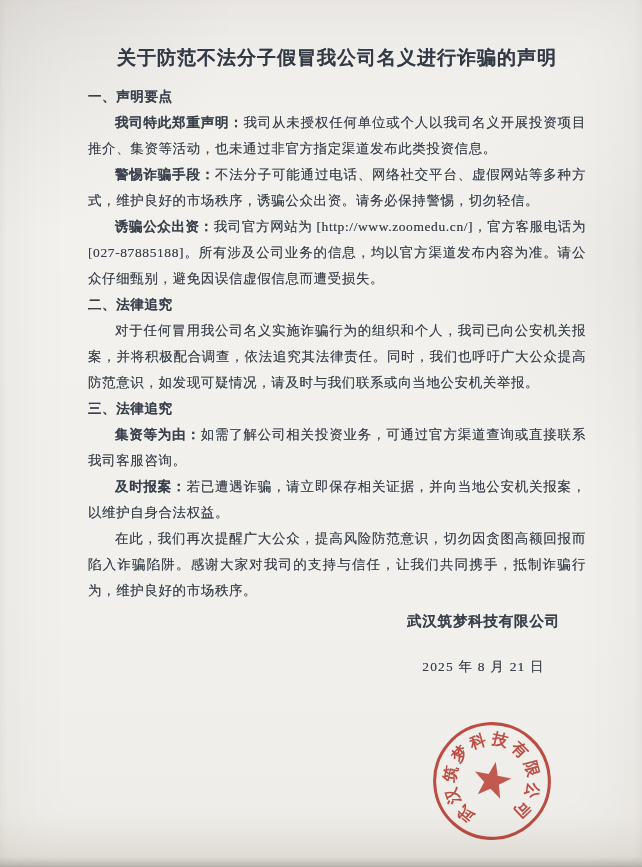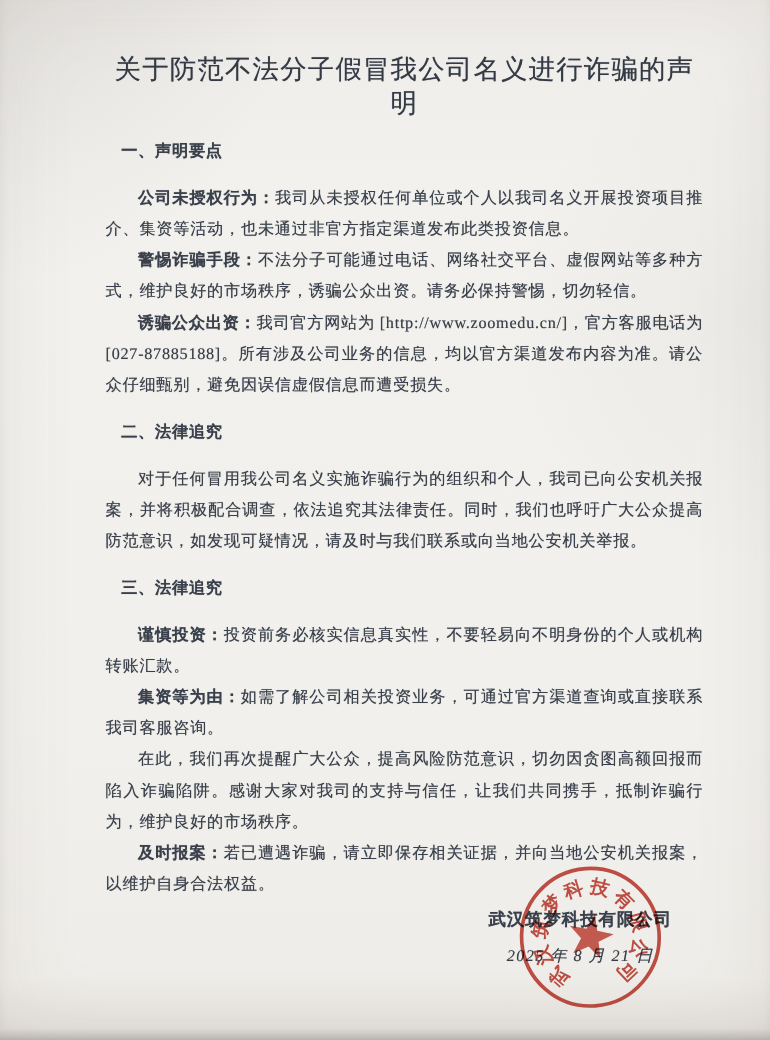--- a/index.html
+++ b/index.html
@@ -21,48 +21,47 @@
     position:absolute;
     left:88px; top:44px;
     width:498px;
     font-size:13.5px;
     line-height:26px;
     letter-spacing:0.6px;
     text-align:justify;
     text-shadow:0 0 0.6px rgba(52,58,68,0.55);
   }
   h1.title {
-    font-size:22px;
+    font-size:19px;
     line-height:28px;
-    font-weight:normal;
+    font-weight:bold;
     text-align:center;
     letter-spacing:1px;
     margin:0 0 12px 0;
     color:#333a45;
   }
   .para { margin:0; text-indent:2em; }
-  .heading { margin:13px; font-weight:bold; text-indent:0; }
+  .heading { margin:0; font-weight:bold; text-indent:0; }
   .lead { font-weight:bold; }
   .signature {
     float:right;
     margin:4px 26px 0 0;
     text-align:center;
   }
   .signature .company {
     font-weight:bold;
     font-size:14.5px;
     letter-spacing:0.8px;
     line-height:26px;
   }
   .signature .date {
     font-size:13.5px;
     letter-spacing:1.2px;
     line-height:26px;
-    margin-top:4px;
-    font-style:italic;
+    margin-top:20px;
   }
   .seal {
     position:absolute;
     left:424px; top:720px;
     width:136px; height:122px;
     opacity:0.88;
     mix-blend-mode:multiply;
     transform:rotate(-4deg);
     pointer-events:none;
   }
@@ -81,39 +80,38 @@
 <body>
 
 <div class="page">
   <div class="doc">
 
     <h1 class="title">关于防范不法分子假冒我公司名义进行诈骗的声明</h1>
 
 
     <p class="heading">一、声明要点</p>
 
-    <p class="para"><span class="lead">公司未授权行为：</span><span>我司从未授权任何单位或个人以我司名义开展投资项目推介、集资等活动，也未通过非官方指定渠道发布此类投资信息。</span></p>
+    <p class="para"><span class="lead">我司特此郑重声明：</span><span>我司从未授权任何单位或个人以我司名义开展投资项目推介、集资等活动，也未通过非官方指定渠道发布此类投资信息。</span></p>
 
     <p class="para"><span class="lead">警惕诈骗手段：</span><span>不法分子可能通过电话、网络社交平台、虚假网站等多种方式，维护良好的市场秩序，诱骗公众出资。请务必保持警惕，切勿轻信。</span></p>
 
     <p class="para"><span class="lead">诱骗公众出资：</span><span>我司官方网站为 [http://www.zoomedu.cn/]，官方客服电话为 [027-87885188]。所有涉及公司业务的信息，均以官方渠道发布内容为准。请公众仔细甄别，避免因误信虚假信息而遭受损失。</span></p>
 
     <p class="heading">二、法律追究</p>
 
     <p class="para"><span class="lead"></span><span>对于任何冒用我公司名义实施诈骗行为的组织和个人，我司已向公安机关报案，并将积极配合调查，依法追究其法律责任。同时，我们也呼吁广大公众提高防范意识，如发现可疑情况，请及时与我们联系或向当地公安机关举报。</span></p>
 
     <p class="heading">三、法律追究</p>
 
-    <p class="para"><span class="lead">谨慎投资：</span><span>投资前务必核实信息真实性，不要轻易向不明身份的个人或机构转账汇款。</span></p>
 
     <p class="para"><span class="lead">集资等为由：</span><span>如需了解公司相关投资业务，可通过官方渠道查询或直接联系我司客服咨询。</span></p>
 
+    <p class="para"><span class="lead">及时报案：</span><span>若已遭遇诈骗，请立即保存相关证据，并向当地公安机关报案，以维护自身合法权益。</span></p>
+
     <p class="para">在此，我们再次提醒广大公众，提高风险防范意识，切勿因贪图高额回报而陷入诈骗陷阱。感谢大家对我司的支持与信任，让我们共同携手，抵制诈骗行为，维护良好的市场秩序。</p>
-
-    <p class="para"><span class="lead">及时报案：</span><span>若已遭遇诈骗，请立即保存相关证据，并向当地公安机关报案，以维护自身合法权益。</span></p>
 
     <div class="signature">
       <div class="company">武汉筑梦科技有限公司</div>
       <div class="date">2025 年 8 月 21 日</div>
     </div>
 
   </div>
 
   <svg class="seal" viewBox="0 0 200 200" aria-hidden="true">
     <circle cx="100" cy="100" r="94" fill="none" stroke="#c23a2e" stroke-width="5"></circle>

